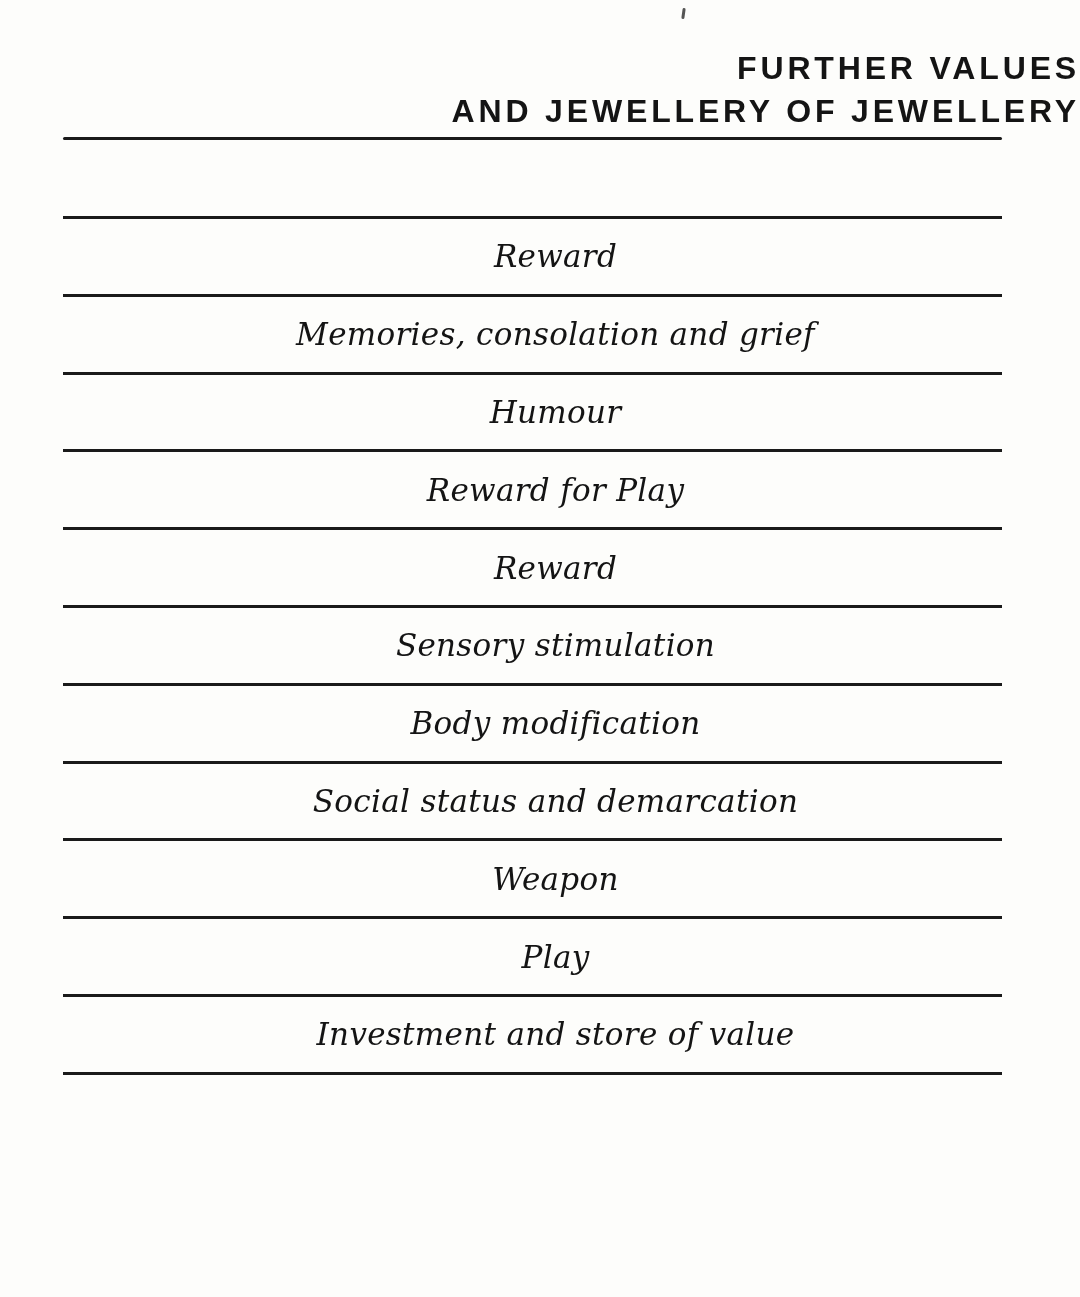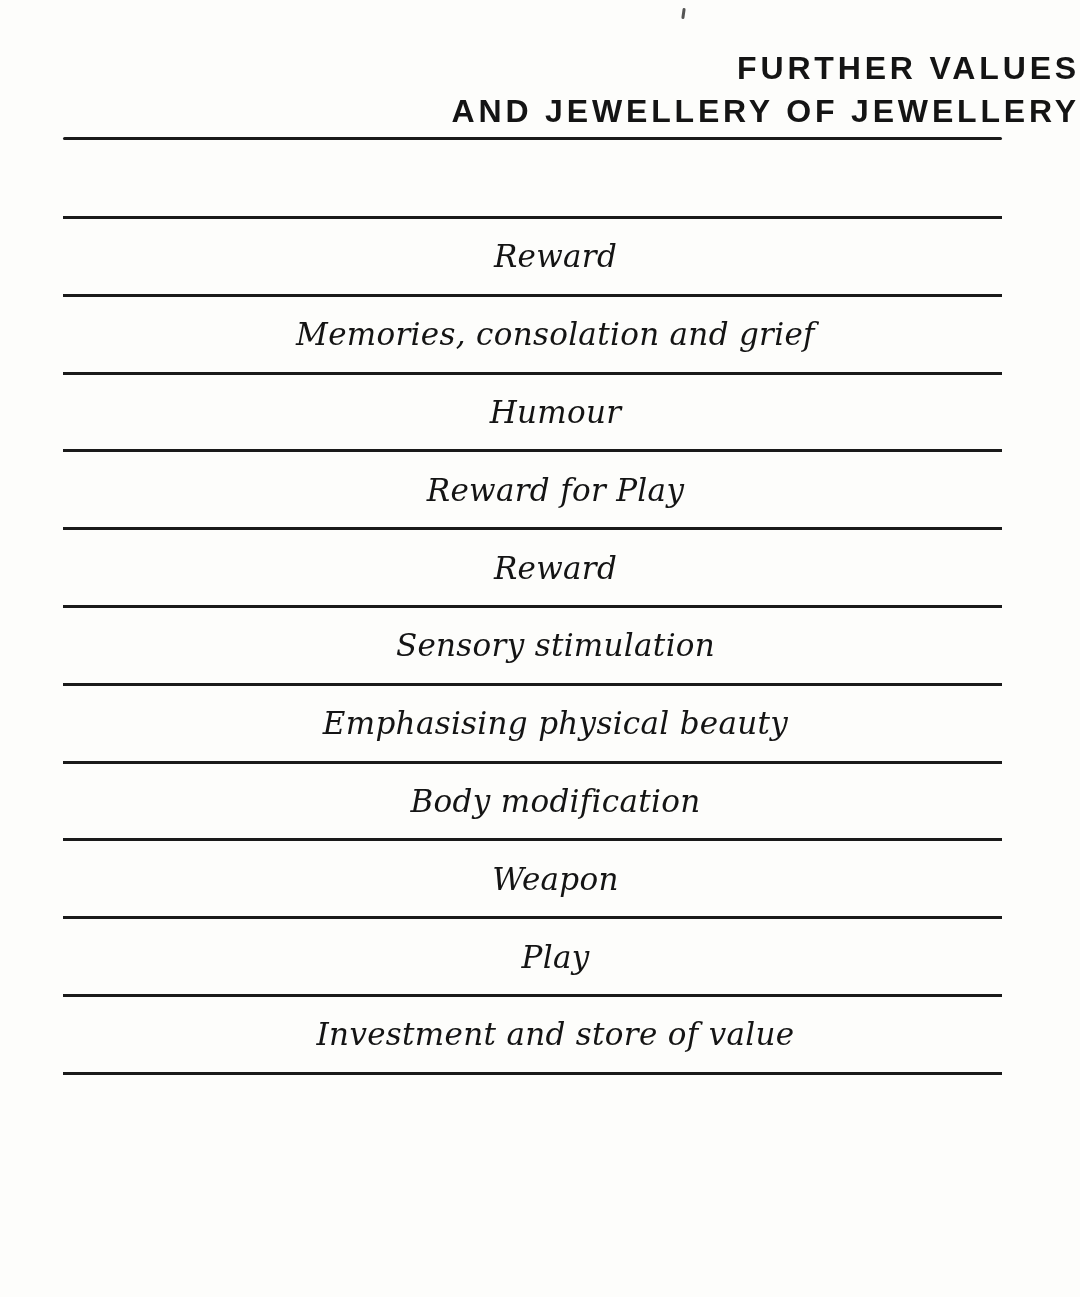--- a/index.html
+++ b/index.html
@@ -106,24 +106,24 @@
       <div class="row">
         <span class="row-label">Reward for Play</span>
       </div>
       <div class="row">
         <span class="row-label">Reward</span>
       </div>
       <div class="row">
         <span class="row-label">Sensory stimulation</span>
       </div>
       <div class="row">
-        <span class="row-label">Emphasising physical beauty</span>
+        <span class="row-label">Body modification</span>
       </div>
       <div class="row">
-        <span class="row-label">Body modification</span>
+        <span class="row-label">Social status and demarcation</span>
       </div>
       <div class="row">
         <span class="row-label">Weapon</span>
       </div>
       <div class="row">
         <span class="row-label">Play</span>
       </div>
       <div class="row">
         <span class="row-label">Investment and store of value</span>
       </div>

